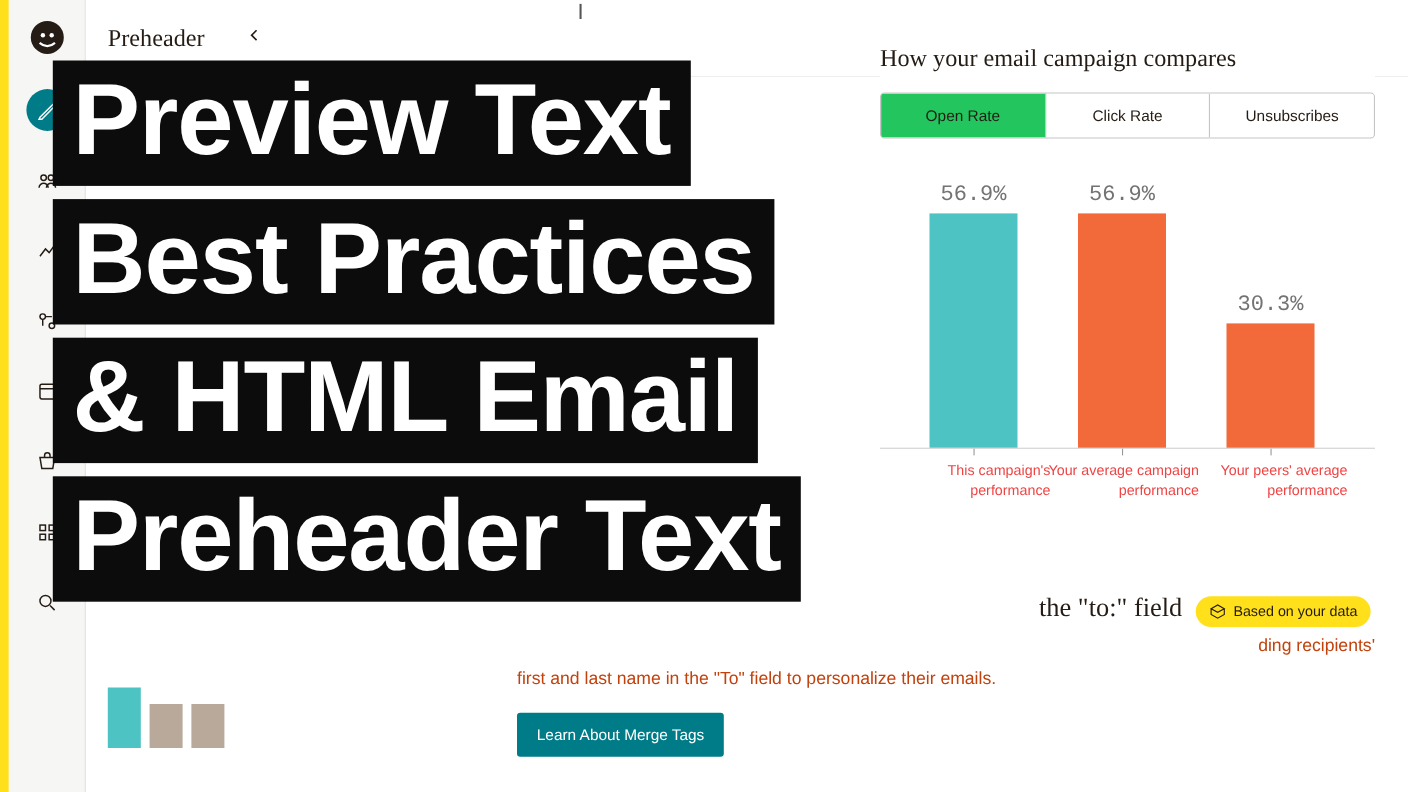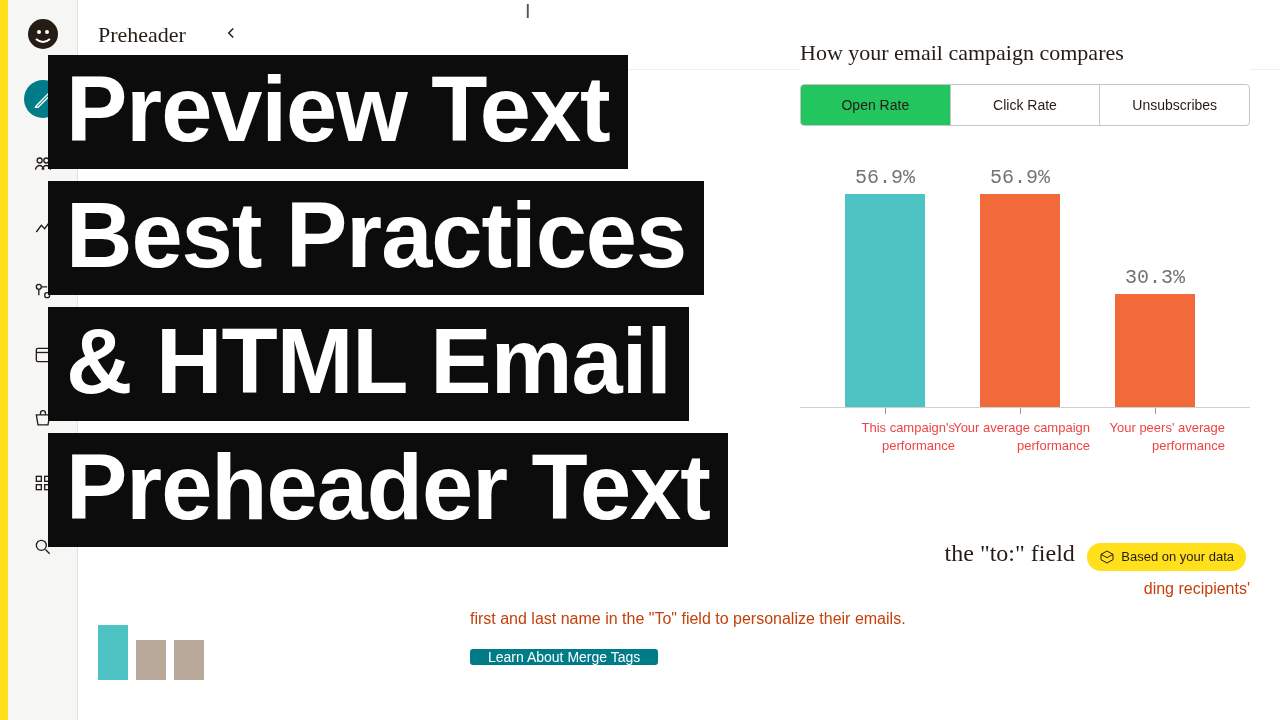--- a/index.html
+++ b/index.html
@@ -61,21 +61,21 @@
   .lower-head { font-family: Georgia, serif; font-size:24px; color:#241c15; display:inline; }
   .badge {
     display:inline-flex; gap:6px;
     background:#ffe01b; padding:6px 12px; border-radius:14px;
     font-size:13px; color:#241c15; margin-left:8px; vertical-align:middle;
   }
   .badge svg { width:16px; height:16px; stroke:#241c15; fill:none; stroke-width:1.5;}
   .lower-body { font-family: Liberation Sans, sans-serif; font-size:16px; color:#c2410c; margin-top:6px; line-height:1.5; }
   .learn-btn {
     display:inline-block; margin-top:18px; background:#007c89; color:#fff;
-    padding:0 18px; border-radius:3px; font-size:14px; border:none; cursor:pointer;
+    padding:12px 18px; border-radius:3px; font-size:14px; border:none; cursor:pointer;
   }
   .mini-bars {
     position:absolute; left:98px; top:620px; width:140px; height:60px;
     display:flex; align-items:flex-end; gap:8px;
   }
   .mini-bars div{ width:30px; }
   
   .overlay {
     position:absolute; left:48px; top:55px; width:820px;
     font-family: "Arial Black","Helvetica Neue",Arial,sans-serif;

